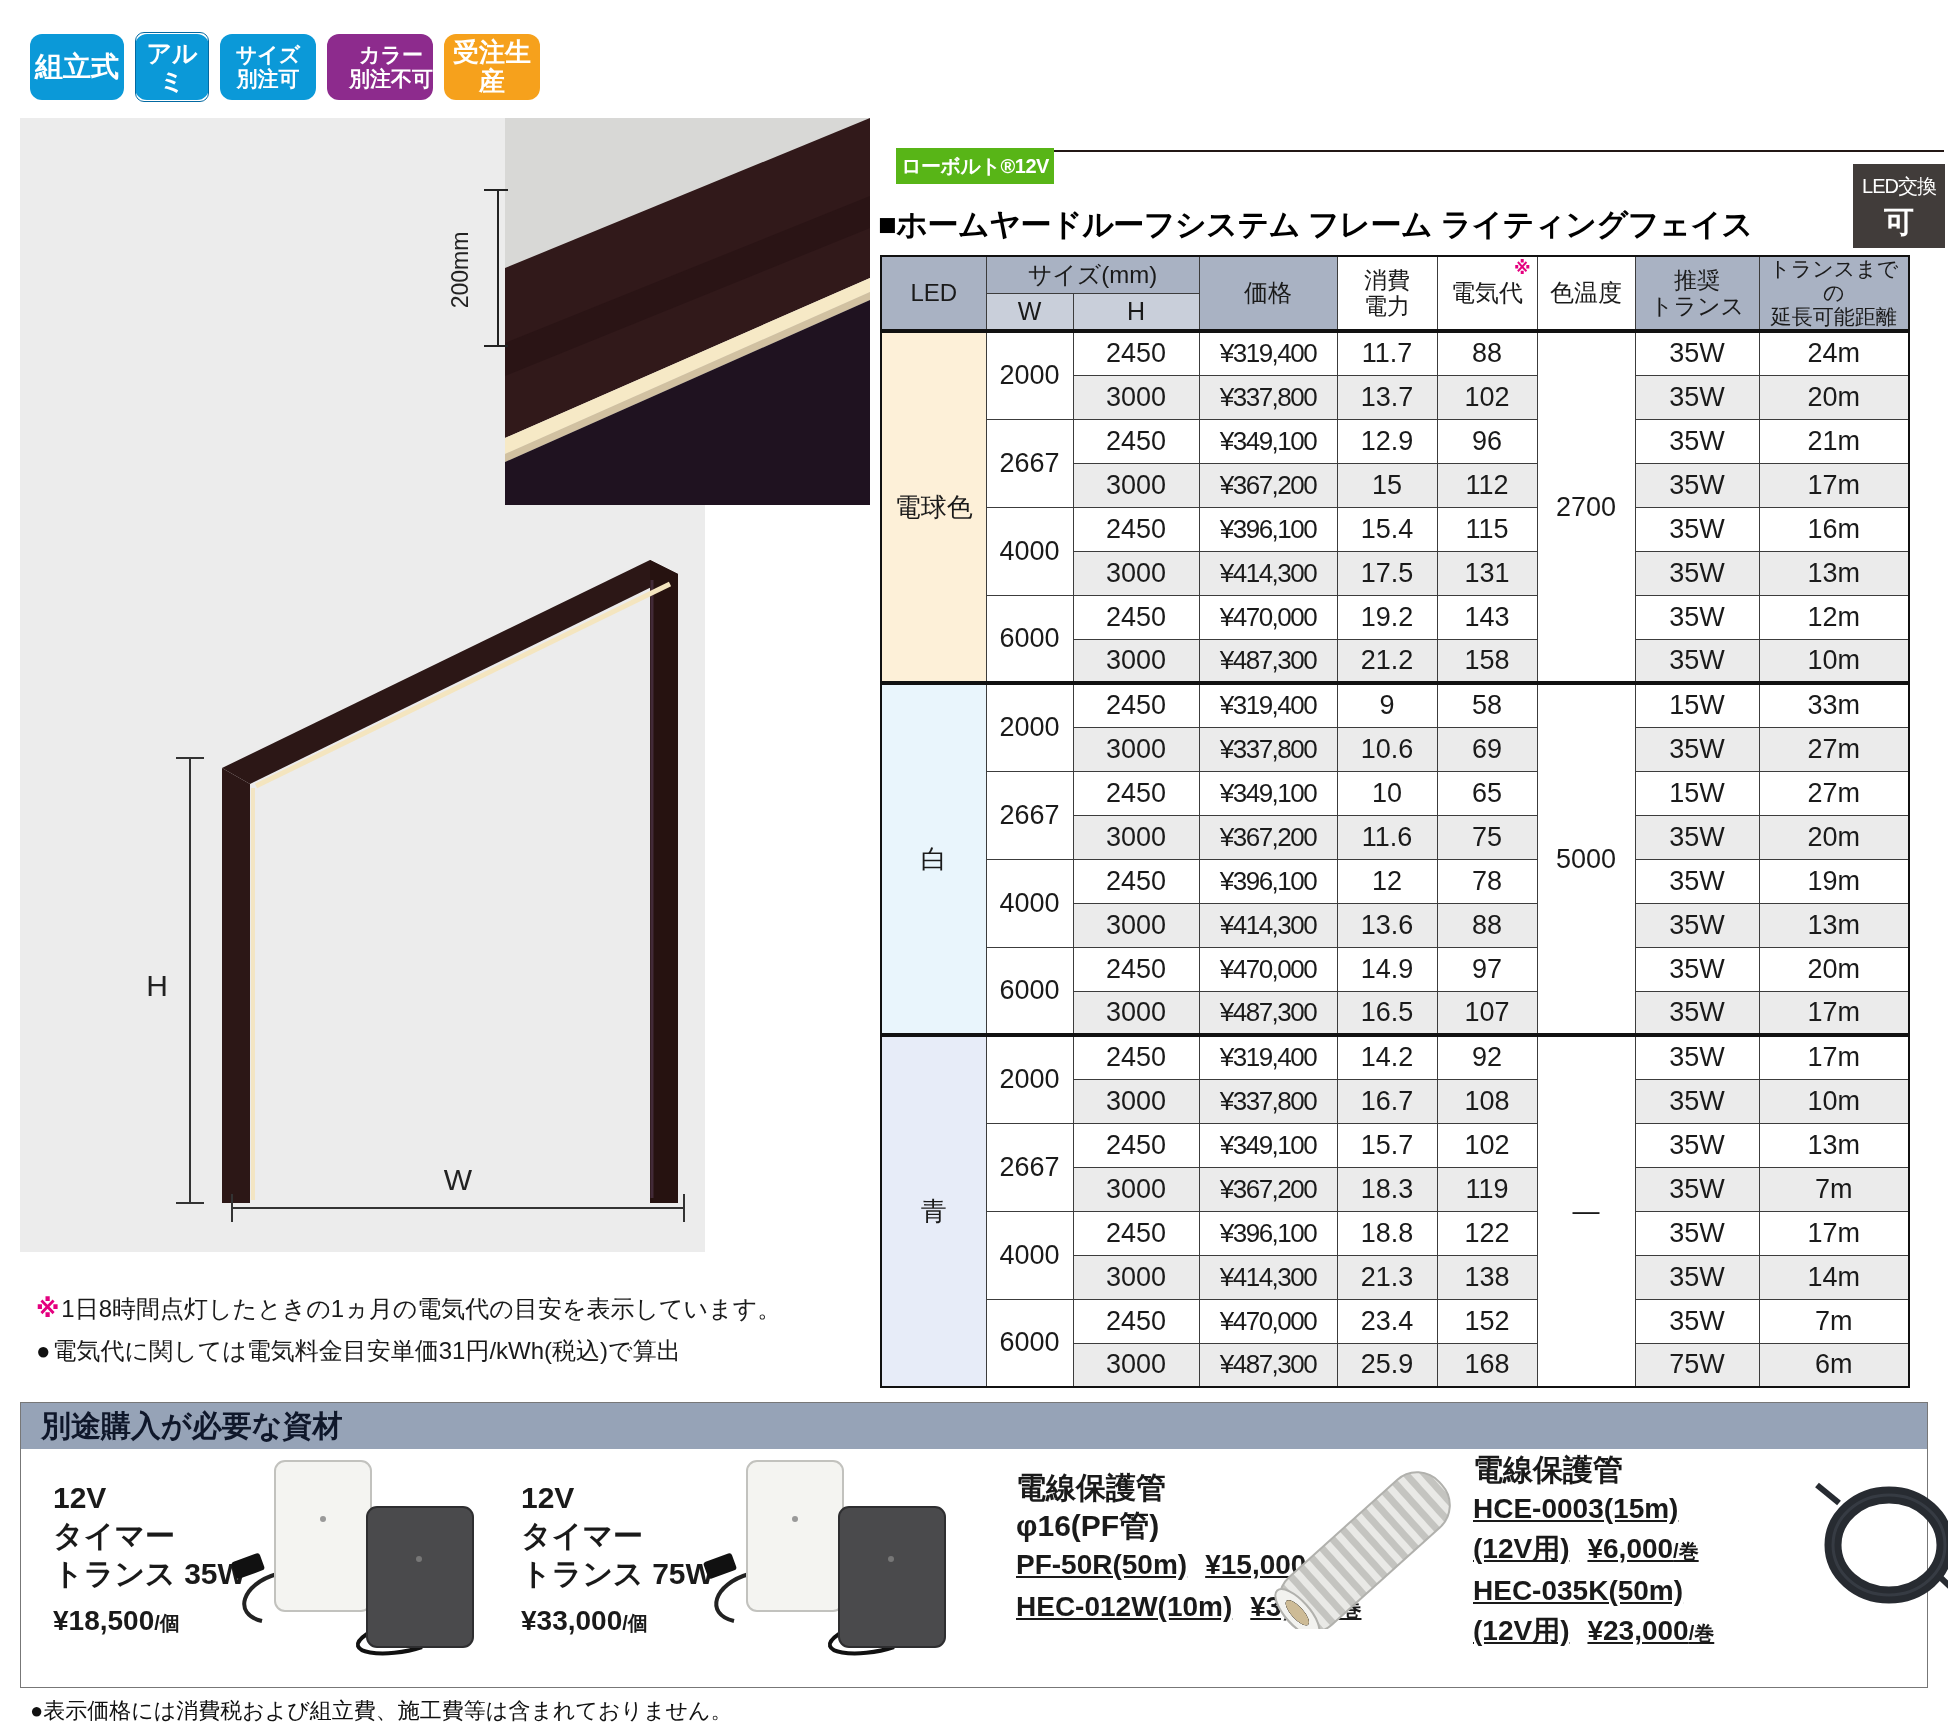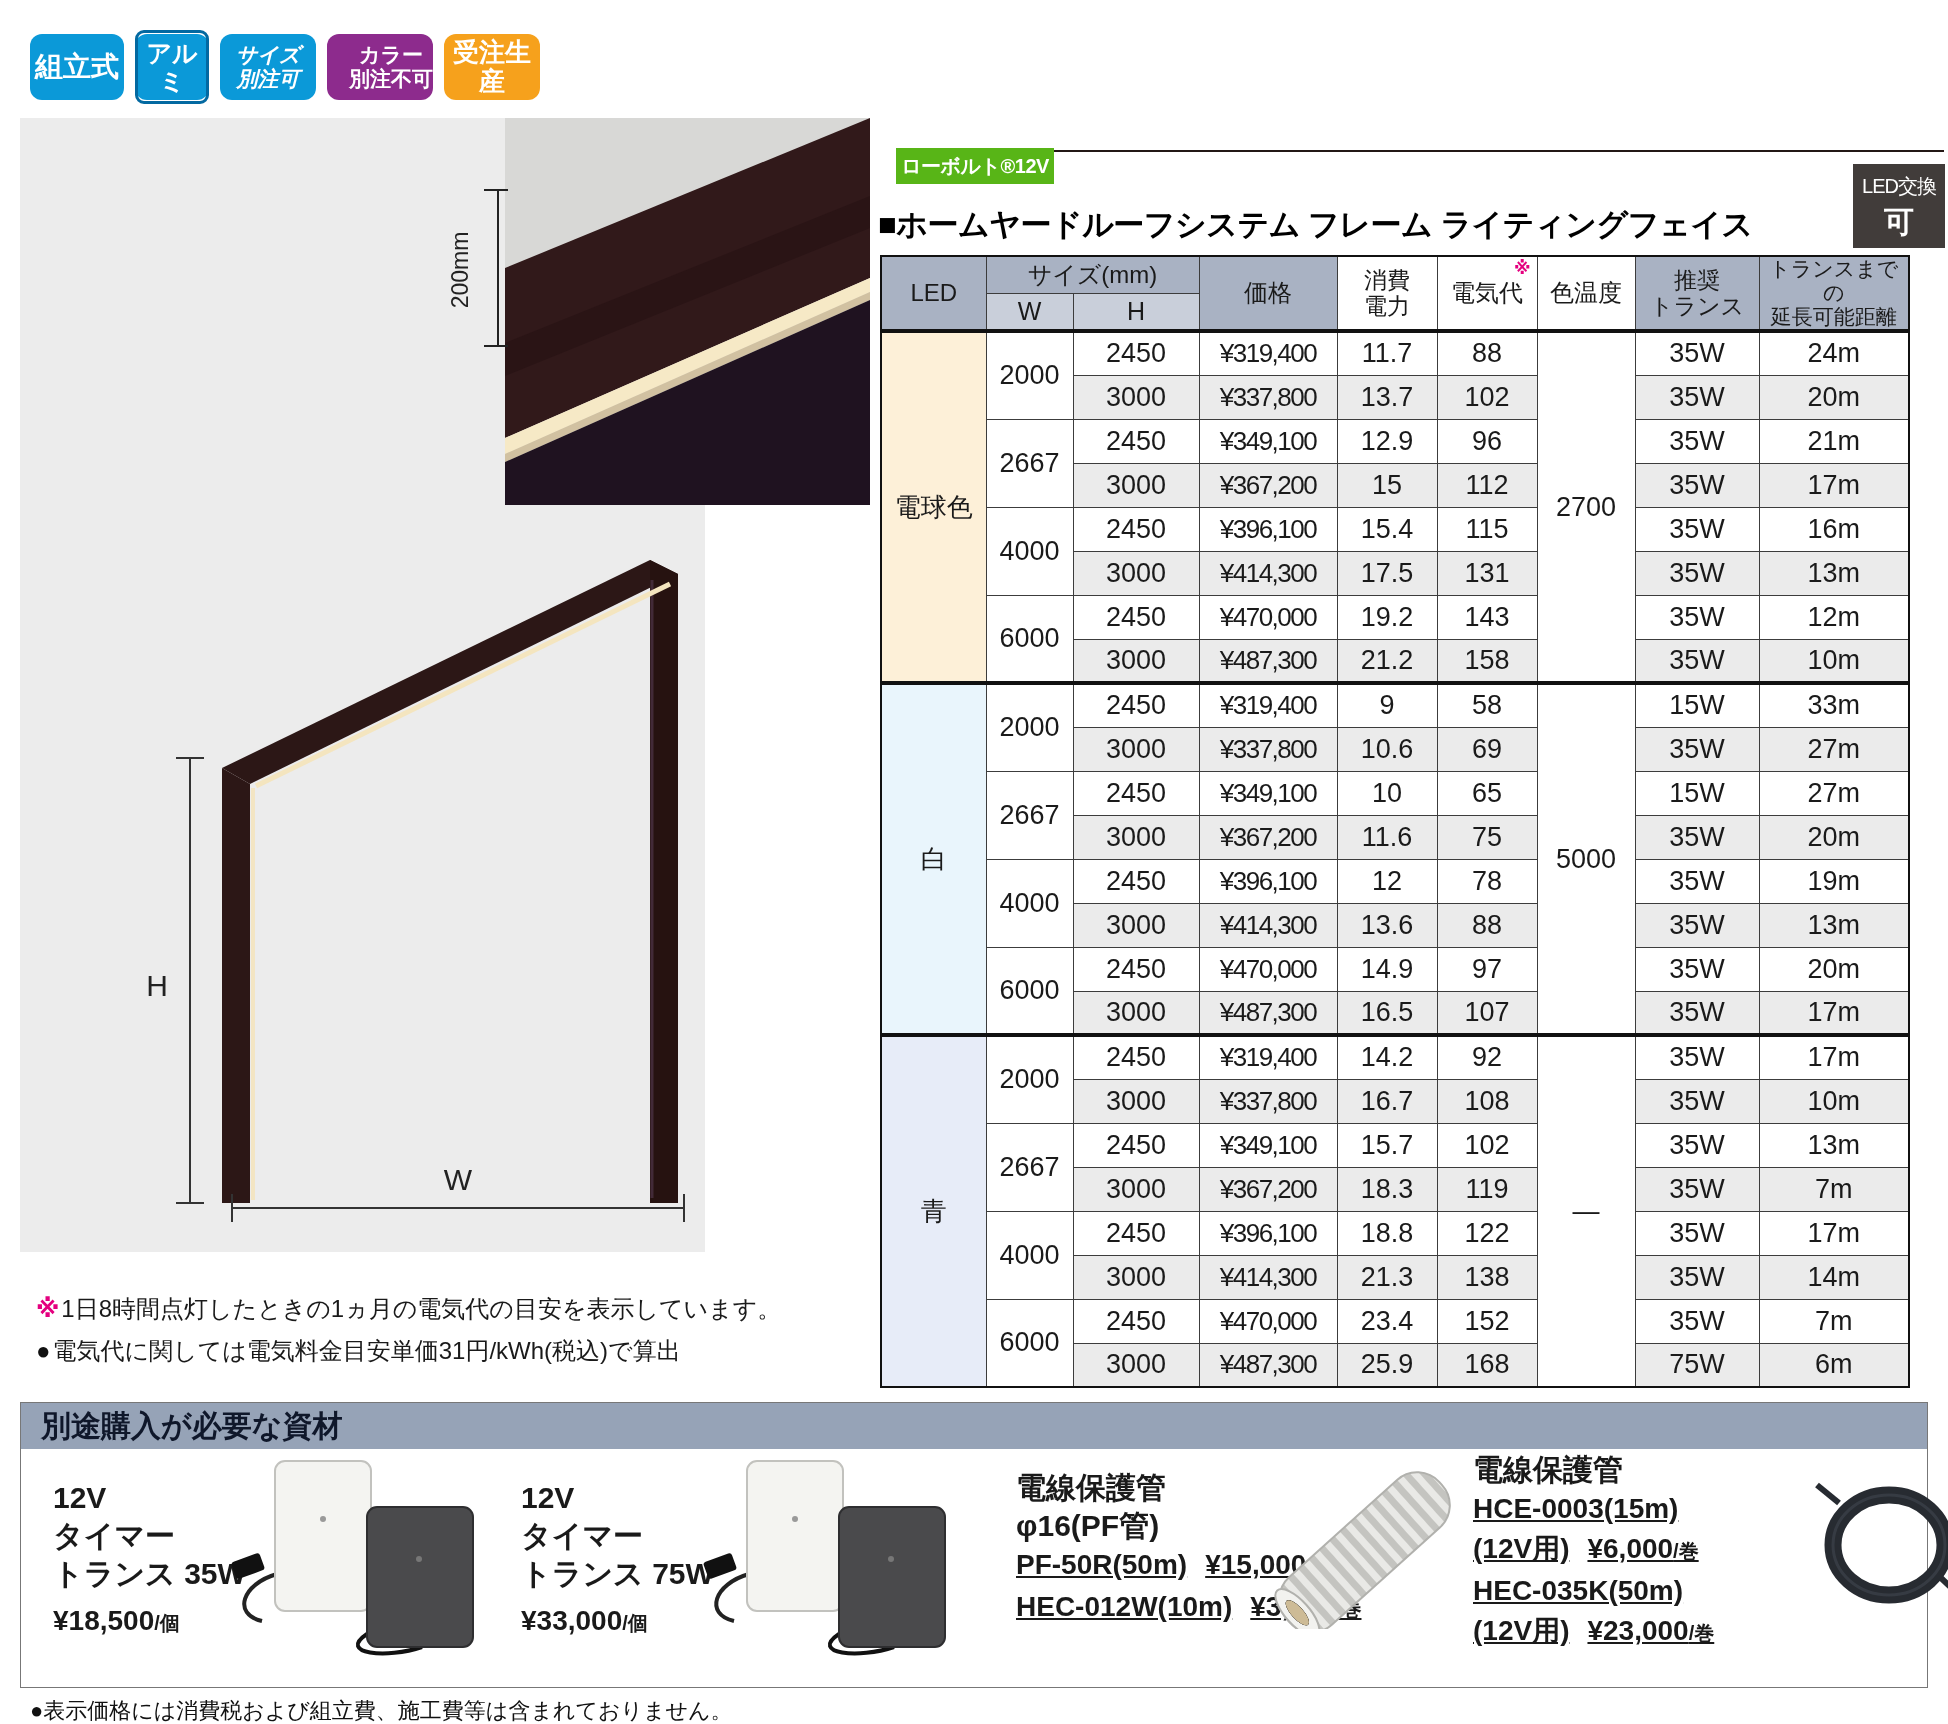--- a/index.html
+++ b/index.html
@@ -14,21 +14,21 @@
   #badge-row{left:30px;top:34px;display:flex;gap:11px;}
   .badge{height:66px;border-radius:12px;color:#fff;font-weight:bold;
          display:flex;align-items:center;justify-content:center;text-align:center;
          box-sizing:border-box;}
   .badge .line{line-height:1.12;}
   .b0{width:94px;font-size:28px;}
   .b1{width:74px;font-size:25px;}
   .b2{width:96px;font-size:21px;}
   .b3{width:106px;font-size:21px;justify-content:flex-end;}
   .b4{width:96px;font-size:26px;}
-  .badge-ring{border:3px solid #0369a1;border-radius:9px;padding:6px 6px;}
+  .badge-ring{border:1px solid #0369a1;border-radius:9px;padding:6px 6px;}
 
   
   #draw-area{left:20px;top:118px;width:685px;height:1134px;background:#ececec;}
   #closeup{left:505px;top:118px;width:365px;height:387px;}
   #dim200{left:446px;top:182px;width:62px;height:176px;}
 
   
   #notes{left:36px;top:1288px;font-size:24px;line-height:42px;}
   #notes .mark{font-weight:bold;margin-right:2px;}
 
@@ -95,21 +95,21 @@
     <div class="badge b0" style="background: rgb(11, 153, 216);">
       <div class="badge-inner">
         <div class="line">組立式</div>
       </div>
     </div>
     <div class="badge b1" style="background: rgb(11, 153, 216);">
       <div class="badge-ring">
         <div class="line">アルミ</div>
       </div>
     </div>
-    <div class="badge b2" style="background: rgb(11, 153, 216); font-style: italic;">
+    <div class="badge b2" style="background: rgb(11, 153, 216);">
       <div class="badge-inner">
         <div class="line">サイズ</div>
         <div class="line">別注可</div>
       </div>
     </div>
     <div class="badge b3" style="background: rgb(141, 43, 141);">
       <div class="badge-inner">
         <div class="line">カラー</div>
         <div class="line">別注不可</div>
       </div>

